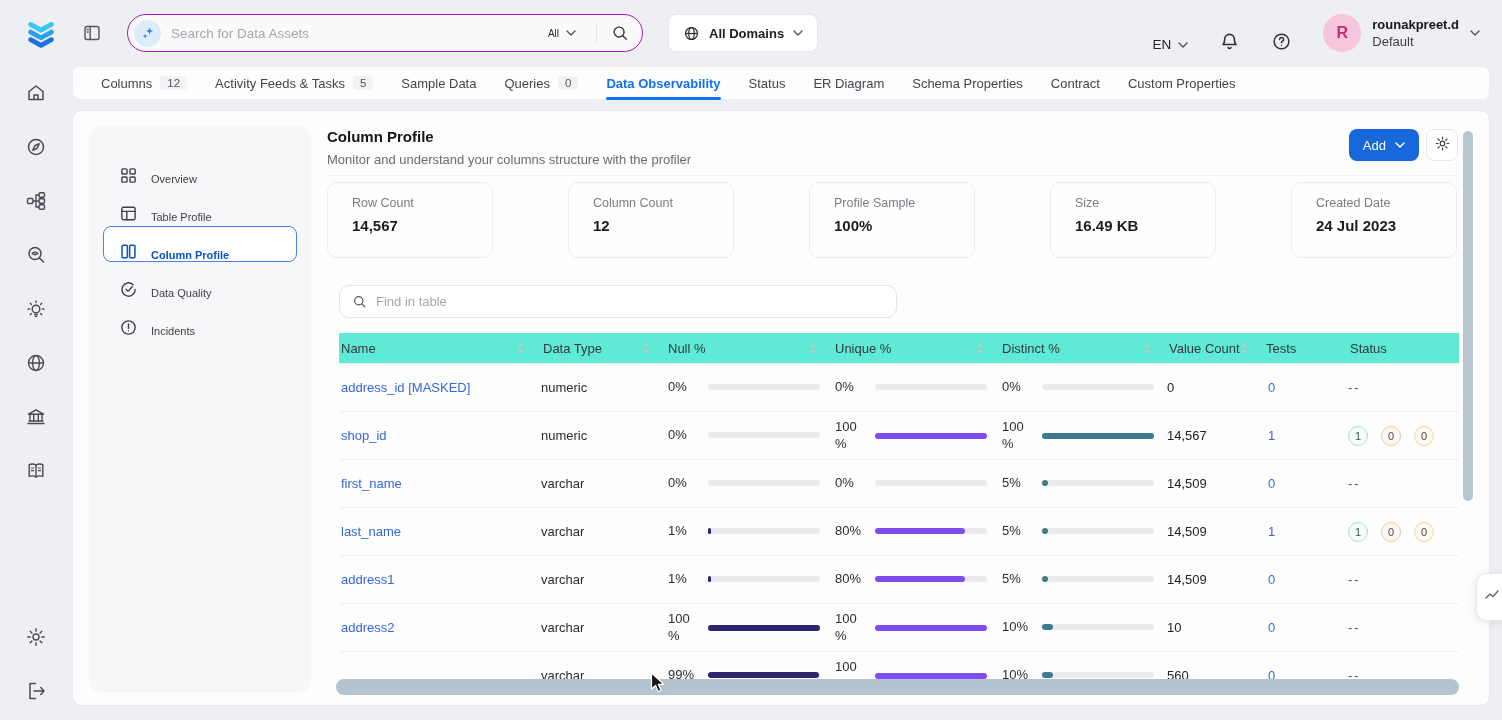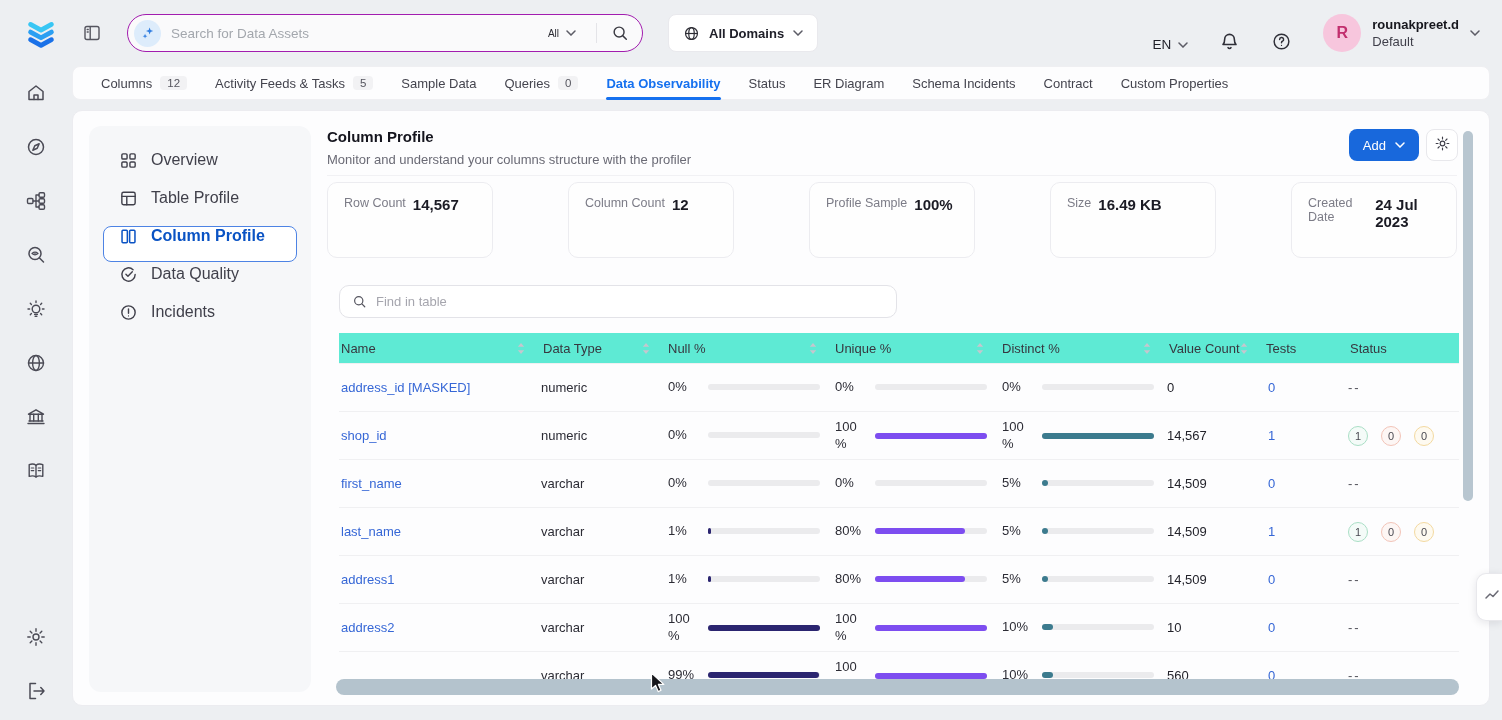--- a/index.html
+++ b/index.html
@@ -58,41 +58,41 @@
   .ric svg{width:22px;height:22px}
   .rail .grow{flex:1}
   .ric.last{margin-bottom:0}
 
   
   .container{position:absolute;left:72px;top:110px;width:1418px;height:596px;background:#fdfdfe;
              border:1px solid #ececf0;border-radius:10px;overflow:hidden}
 
   .subnav{position:absolute;left:16px;top:15px;width:222px;height:566px;background:#f6f7f9;border-radius:12px;
           padding-top:22px}
-  .snitem{height:36px;margin:2px 14px;display:flex;align-items:flex-start;gap:13px;padding-left:15px;font-size:16px;
+  .snitem{height:36px;margin:2px 14px;display:flex;align-items:flex-end;gap:13px;padding-left:15px;font-size:11px;
           color:#40404b;border:1px solid transparent;border-radius:8px;cursor:pointer}
   .snitem .snic{width:19px;height:19px;display:inline-flex;flex:none}
   .snitem .snic svg{width:19px;height:19px}
   .snitem.active{background:#fff;border-color:#4d83e4;color:#0a53c4;font-weight:700}
 
   .ptitle{position:absolute;left:254px;top:17px;font-size:15px;font-weight:700;color:#15151e}
   .psub{position:absolute;left:254px;top:41px;font-size:13px;color:#6a6a75}
   .hdrline{position:absolute;left:254px;right:32px;top:64px;height:1px;background:#f1f1f4}
   .addbtn{position:absolute;right:70px;top:18px;height:32px;padding:0 14px;background:var(--btn-blue);border:none;
           border-radius:8px;color:#fff;font-size:13px;display:flex;align-items:center;gap:9px;cursor:pointer;
           font-family:inherit}
   .addbtn .chev{color:#fff}
   .gearbtn{position:absolute;right:31px;top:18px;width:32px;height:32px;background:#fff;border:1px solid #e8e8ec;
            border-radius:8px;display:flex;align-items:center;justify-content:center;color:#3f3f4a;cursor:pointer}
   .gearbtn svg{width:17px;height:17px}
 
   .cards{position:absolute;left:254px;right:32px;top:71px;height:76px;display:grid;
          grid-template-columns:repeat(5,1fr);gap:75px}
-  .card{background:#fefefe;border:1px solid #ececf0;border-radius:10px;padding:13px 16px;display:flex;
-        gap:7px}
+  .card{background:#fefefe;border:1px solid #ececf0;border-radius:10px;padding:13px 24px;display:flex;
+        flex-direction:column;gap:7px}
   .clabel{font-size:12.5px;color:#7c7c87}
   .cvalue{font-size:15px;font-weight:700;color:#1b1b24}
 
   .find{position:absolute;left:266px;top:174px;width:558px;height:33px;border:1px solid #e3e3e8;border-radius:10px;
         background:#fff;display:flex;align-items:center;gap:9px;padding:0 12px}
   .find .sicon{width:15px;height:15px;color:#55555f}
   .find .sicon svg{width:15px;height:15px}
   .find input{flex:1;border:none;outline:none;background:transparent;font-size:13px;color:#33333c;font-family:inherit}
   .find input::placeholder{color:#a6a6ae}
 
@@ -248,21 +248,21 @@
         <span>Data Observability</span>
         <span class="underline"></span>
       </div>
       <div class="tab">
         <span>Status</span>
       </div>
       <div class="tab">
         <span>ER Diagram</span>
       </div>
       <div class="tab">
-        <span>Schema Incidents</span>
+        <span>Schema Properties</span>
       </div>
       <div class="tab">
         <span>Contract</span>
       </div>
       <div class="tab">
         <span>Custom Properties</span>
       </div>
     </nav>
 
   <aside class="rail" id="rail">

